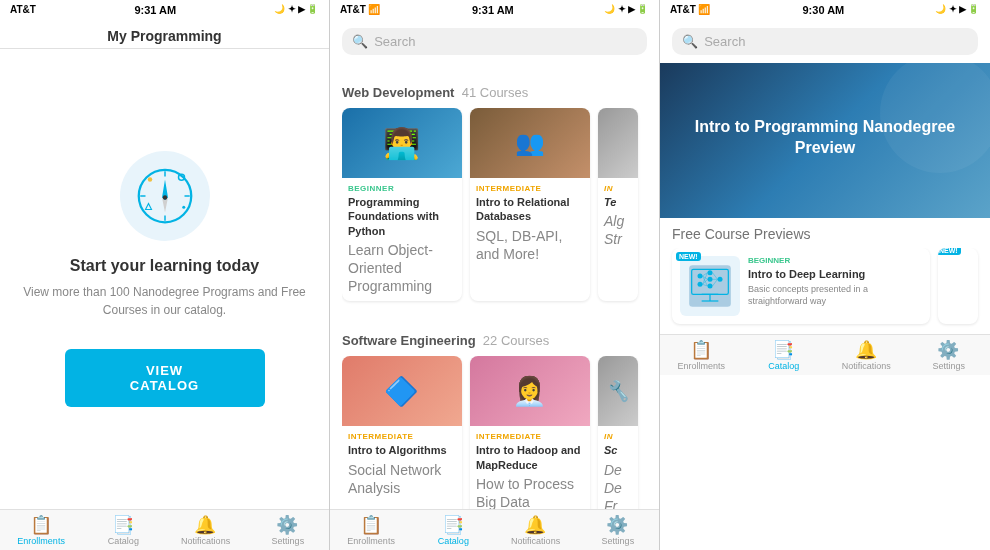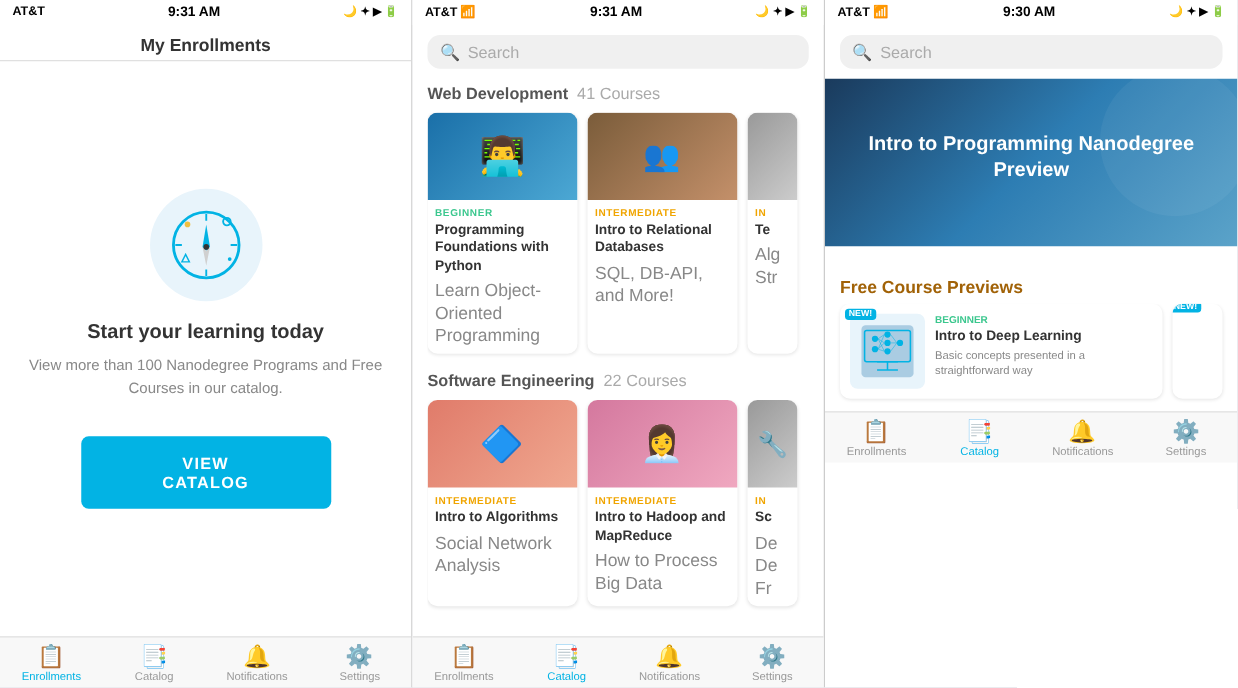--- a/index.html
+++ b/index.html
@@ -129,21 +129,21 @@
     .search-placeholder { font-size: 13px; color: #aaa; }
     .catalog-content {
       flex: 1;
       overflow-y: auto;
       padding: 0 12px;
     }
     .section-header {
       font-size: 13px;
       font-weight: 600;
       color: #555;
-      margin: 4px 0 8px;
+      margin: 22px 0 8px;
     }
     .section-count { color: #aaa; font-weight: 400; }
     .courses-row {
       display: flex;
       gap: 8px;
       overflow: hidden;
     }
     .course-card {
       background: #fff;
       border-radius: 8px;
@@ -168,21 +168,21 @@
       letter-spacing: 0.5px;
       margin-bottom: 2px;
     }
     .level-beginner { color: #3bc78e; }
     .level-intermediate { color: #f0a500; }
     .course-title { font-size: 11px; font-weight: 700; color: #333; line-height: 1.3; margin-bottom: 3px; }
     .course-subtitle { font-size: 14px; color: #888; line-height: 1.3; }
     
     .hero-banner {
       width: 100%;
-      height: 134px;
+      height: 155px;
       background: linear-gradient(135deg, #1a3a5c 0%, #2d7db3 50%, #5ba3c9 100%);
       display: flex;
       flex-direction: column;
       justify-content: center;
       padding: 10px 20px;
       text-align: center;
       position: relative;
       overflow: hidden;
     }
     .hero-title { font-size: 16px; font-weight: 700; color: #fff; line-height: 1.3; margin-bottom: 6px; }
@@ -191,23 +191,23 @@
       position: absolute;
       right: -10px;
       top: -10px;
       width: 120px;
       height: 120px;
       background: rgba(255,255,255,0.05);
       border-radius: 50%;
     }
     .section-label {
       font-size: 14px;
-      font-weight: 700;
-      color: #a16207;
-      padding: 24px 12px 6px;
+      font-weight: 400;
+      color: #737373;
+      padding: 8px 12px 6px;
     }
     .free-courses-row {
       display: flex;
       gap: 8px;
       padding: 0 12px 10px;
       overflow: hidden;
     }
     .free-course-card {
       background: #fff;
       border-radius: 8px;
@@ -269,34 +269,35 @@
     
     .img-placeholder-blue { background: linear-gradient(135deg, #1a6fa8, #4ca8d4); }
     .img-placeholder-brown { background: linear-gradient(135deg, #7a5c3a, #c4906a); }
     .img-placeholder-cut { background: linear-gradient(135deg, #e07b6a, #f0a890); }
     .img-placeholder-pink { background: linear-gradient(135deg, #d4789e, #f0a8c0); }
     .img-placeholder-gray { background: linear-gradient(135deg, #999, #ccc); }
     .partial-card {
       width: 40px;
       min-width: 40px;
       overflow: hidden;
+      font-style: italic;
     }
   </style>
 </head>
 <body>
 
 <div class="phone-container">
 
   <div class="phone">
     <div class="status-bar">
       <span class="carrier">AT&amp;T</span>
       <span class="time">9:31 AM</span>
       <span class="status-icons">🌙 ✦ ▶ 🔋</span>
     </div>
-    <div class="enrollments-header">My Enrollments</div>
+    <div class="enrollments-header">My Programming</div>
     <div class="enrollments-content">
       <div class="compass-icon">
         <svg class="compass-svg" viewBox="0 0 80 80">
 
           <circle cx="40" cy="40" r="35" fill="none" stroke="#02b3e4" stroke-width="3"></circle>
 
           <line x1="40" y1="7" x2="40" y2="14" stroke="#02b3e4" stroke-width="2"></line>
           <line x1="40" y1="66" x2="40" y2="73" stroke="#02b3e4" stroke-width="2"></line>
           <line x1="7" y1="40" x2="14" y2="40" stroke="#02b3e4" stroke-width="2"></line>
           <line x1="66" y1="40" x2="73" y2="40" stroke="#02b3e4" stroke-width="2"></line>

